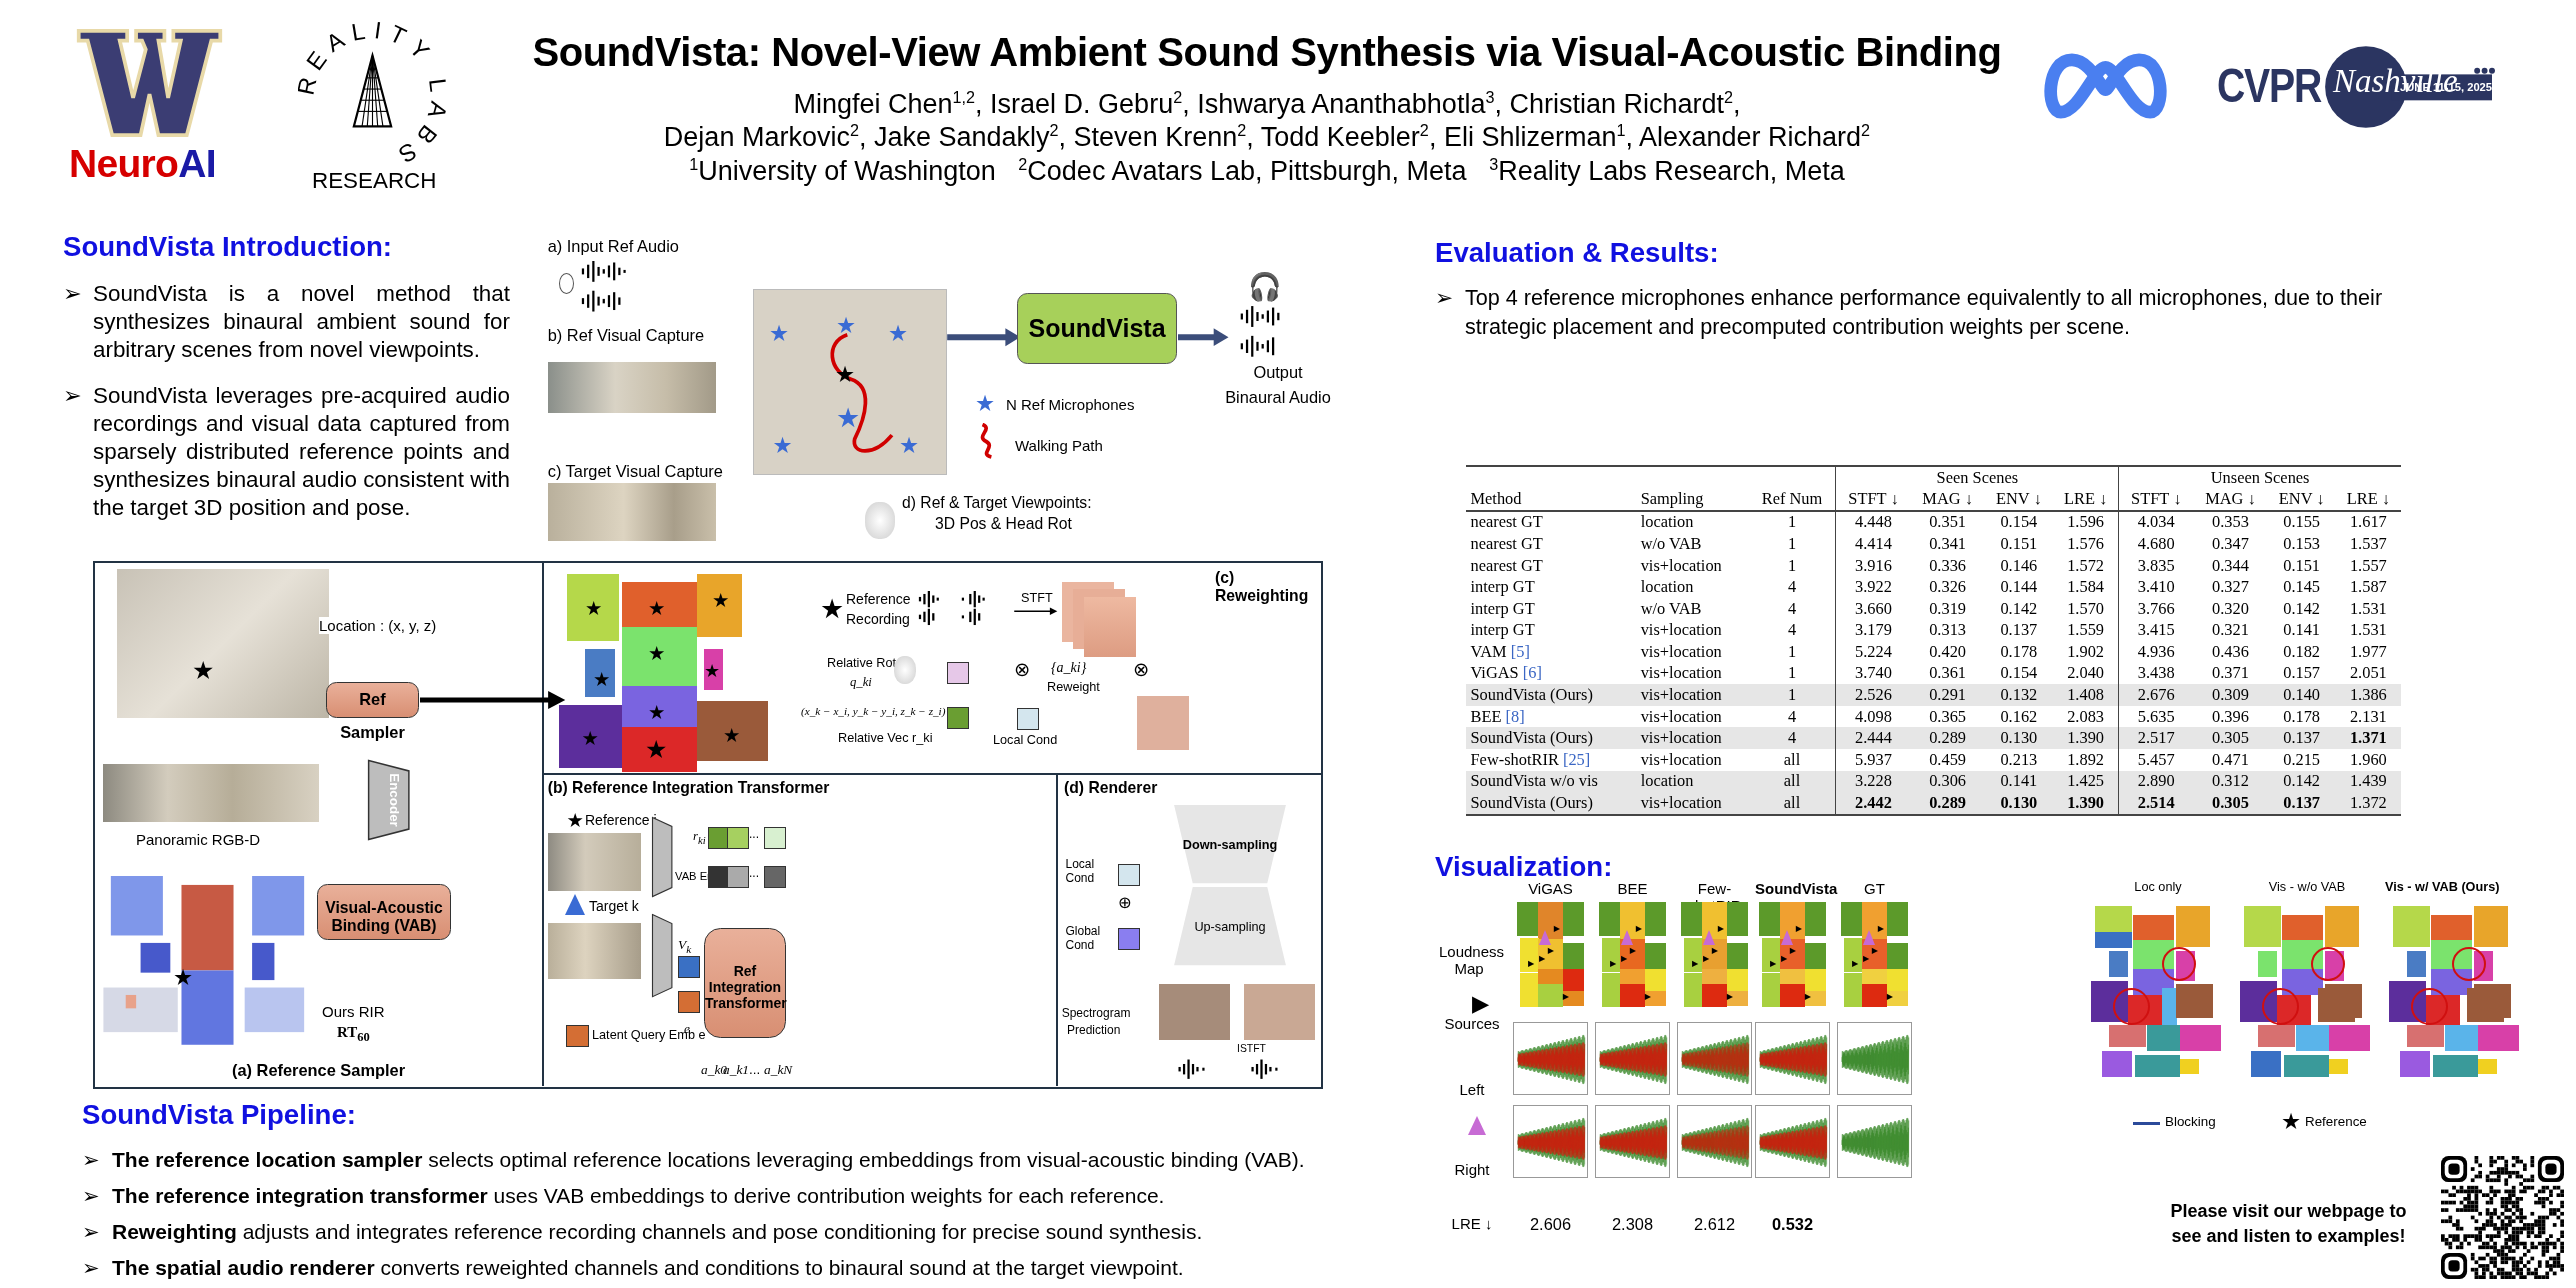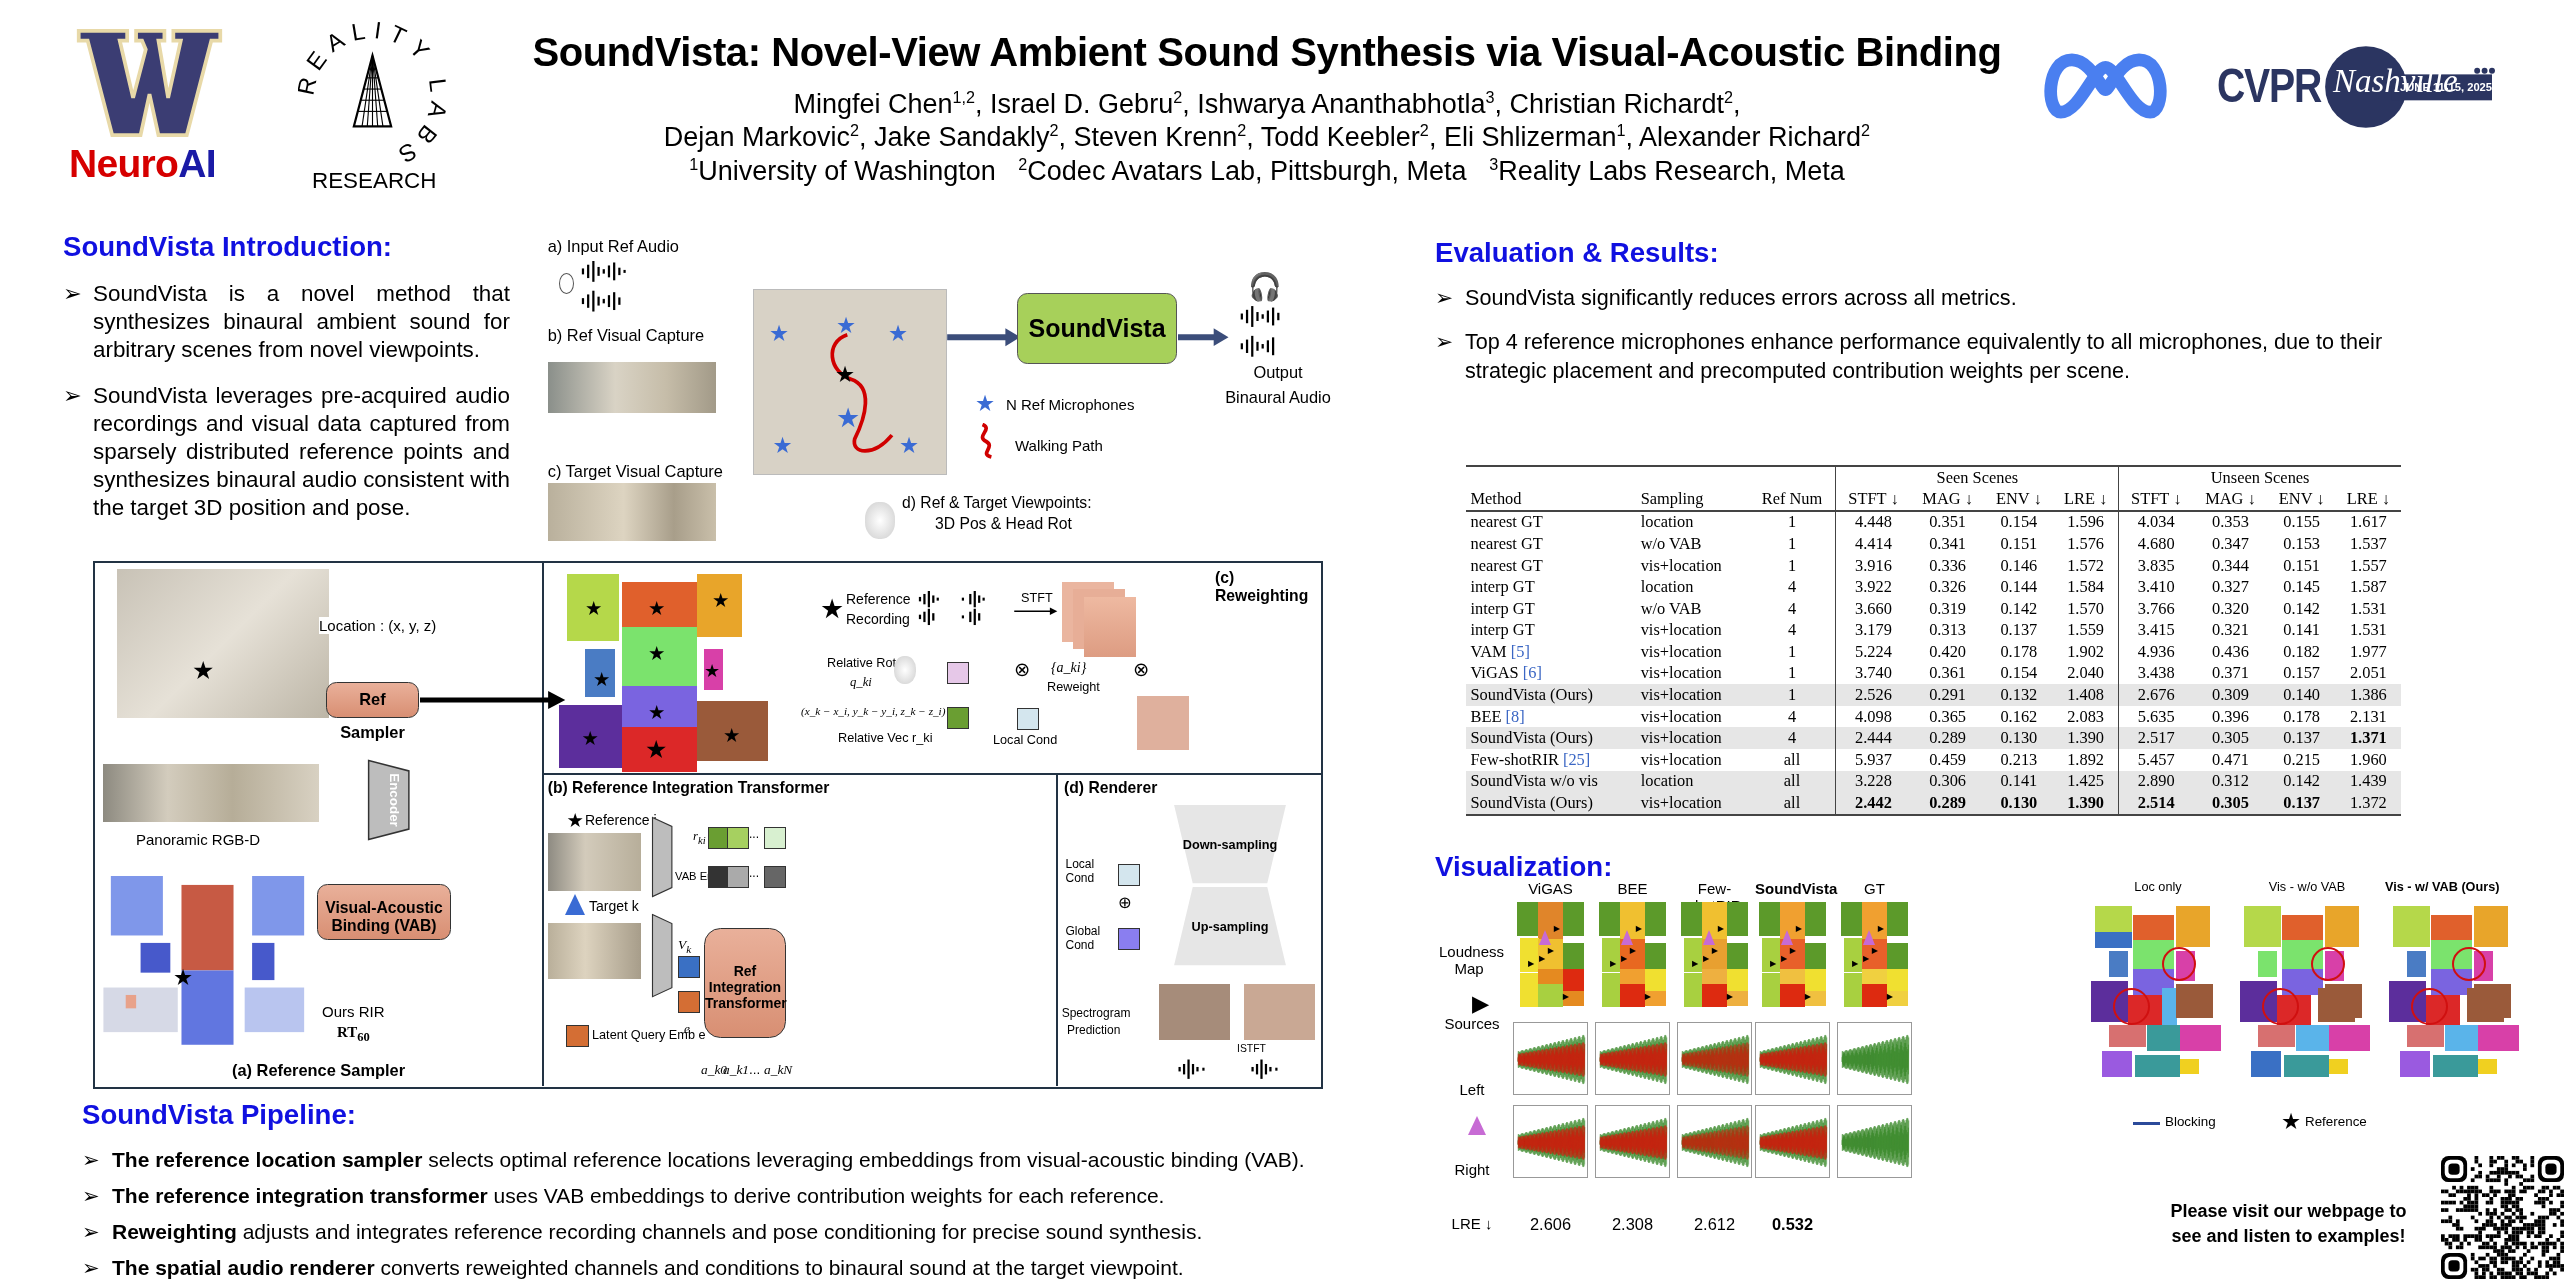--- a/index.html
+++ b/index.html
@@ -348,21 +348,21 @@
     <div class="abs" style="left:220px;top:287px;font-size:13.4px;font-style:italic;font-family:'Liberation Serif',serif">a_kN</div>
   </div>
 
   <div class="panel" style="left:963px;top:212px;width:262px;height:311px;border-width:0">
     <div class="abs" style="left:6px;top:3.7px;font-size:15.7px;font-weight:bold">(d) Renderer</div>
     <svg class="abs" style="left:116px;top:30px" width="112" height="164" viewBox="0 0 150 220">
         <polygon points="0,0 150,0 125,105 25,105" fill="#e6e6e6"></polygon>
         <polygon points="25,110 125,110 150,215 0,215" fill="#e6e6e6"></polygon>
       </svg>
     <div class="abs" style="left:116px;top:63px;width:112px;text-align:center;font-size:12.7px;font-weight:bold">Down-sampling</div>
-    <div class="abs" style="left:116px;top:145px;width:112px;text-align:center;font-size:12.7px;font-weight:bold">Up-sampling</div>
+    <div class="abs" style="left:116px;top:145px;width:112px;text-align:center;font-size:12.7px;font-weight:normal">Up-sampling</div>
     <div class="abs" style="left:7.5px;top:82px;font-size:12px;width:45px">Local Cond</div>
     <div class="cube" style="left:60px;top:89px;background:#d4e6ee"></div>
     <div class="abs" style="left:60px;top:118px;font-size:16.4px">⊕</div>
     <div class="abs" style="left:7.5px;top:149px;font-size:12px;width:45px">Global Cond</div>
     <div class="cube" style="left:60px;top:153px;background:#8a7ef0"></div>
     <div class="abs" style="left:3.7px;top:231px;font-size:12px">Spectrogram</div>
     <div class="abs" style="left:9px;top:248px;font-size:12px">Prediction</div>
     <div class="abs" style="left:101px;top:209px;width:71px;height:56px;background:#a68c7a"></div>
     <div class="abs" style="left:186px;top:209px;width:71px;height:56px;background:#c9a894"></div>
     <div class="abs" style="left:179px;top:268px;font-size:10.4px">ISTFT</div>
@@ -388,21 +388,20 @@
 <div id="pipe-title" class="abs sec-title">SoundVista Pipeline:</div>
 <ul id="pipe-list" class="abs bullets">
   <li><b>The reference location sampler</b><span> selects optimal reference locations leveraging embeddings from visual-acoustic binding (VAB).</span></li>
   <li><b>The reference integration transformer</b><span> uses VAB embeddings to derive contribution weights for each reference.</span></li>
   <li><b>Reweighting</b><span>  adjusts and integrates reference recording channels and pose conditioning for precise sound synthesis.</span></li>
   <li><b>The spatial audio renderer</b><span> converts reweighted channels and conditions to binaural sound at the target viewpoint.</span></li>
 </ul>
 
 <div id="res-title" class="abs sec-title">Evaluation &amp; Results:</div>
 <ul id="res-list" class="abs bullets">
-  <li>SoundVista significantly reduces errors across all metrics.</li>
   <li>Top 4 reference microphones enhance performance equivalently to all microphones, due to their strategic placement and precomputed contribution weights per scene.</li>
 </ul>
 
 <table id="tbl" class="abs">
   <thead>
     <tr style="border-top:2.2px solid #444">
       <th colspan="3"></th>
       <th colspan="4" class="num vl">Seen Scenes</th>
       <th colspan="4" class="num vl">Unseen Scenes</th>
     </tr>

